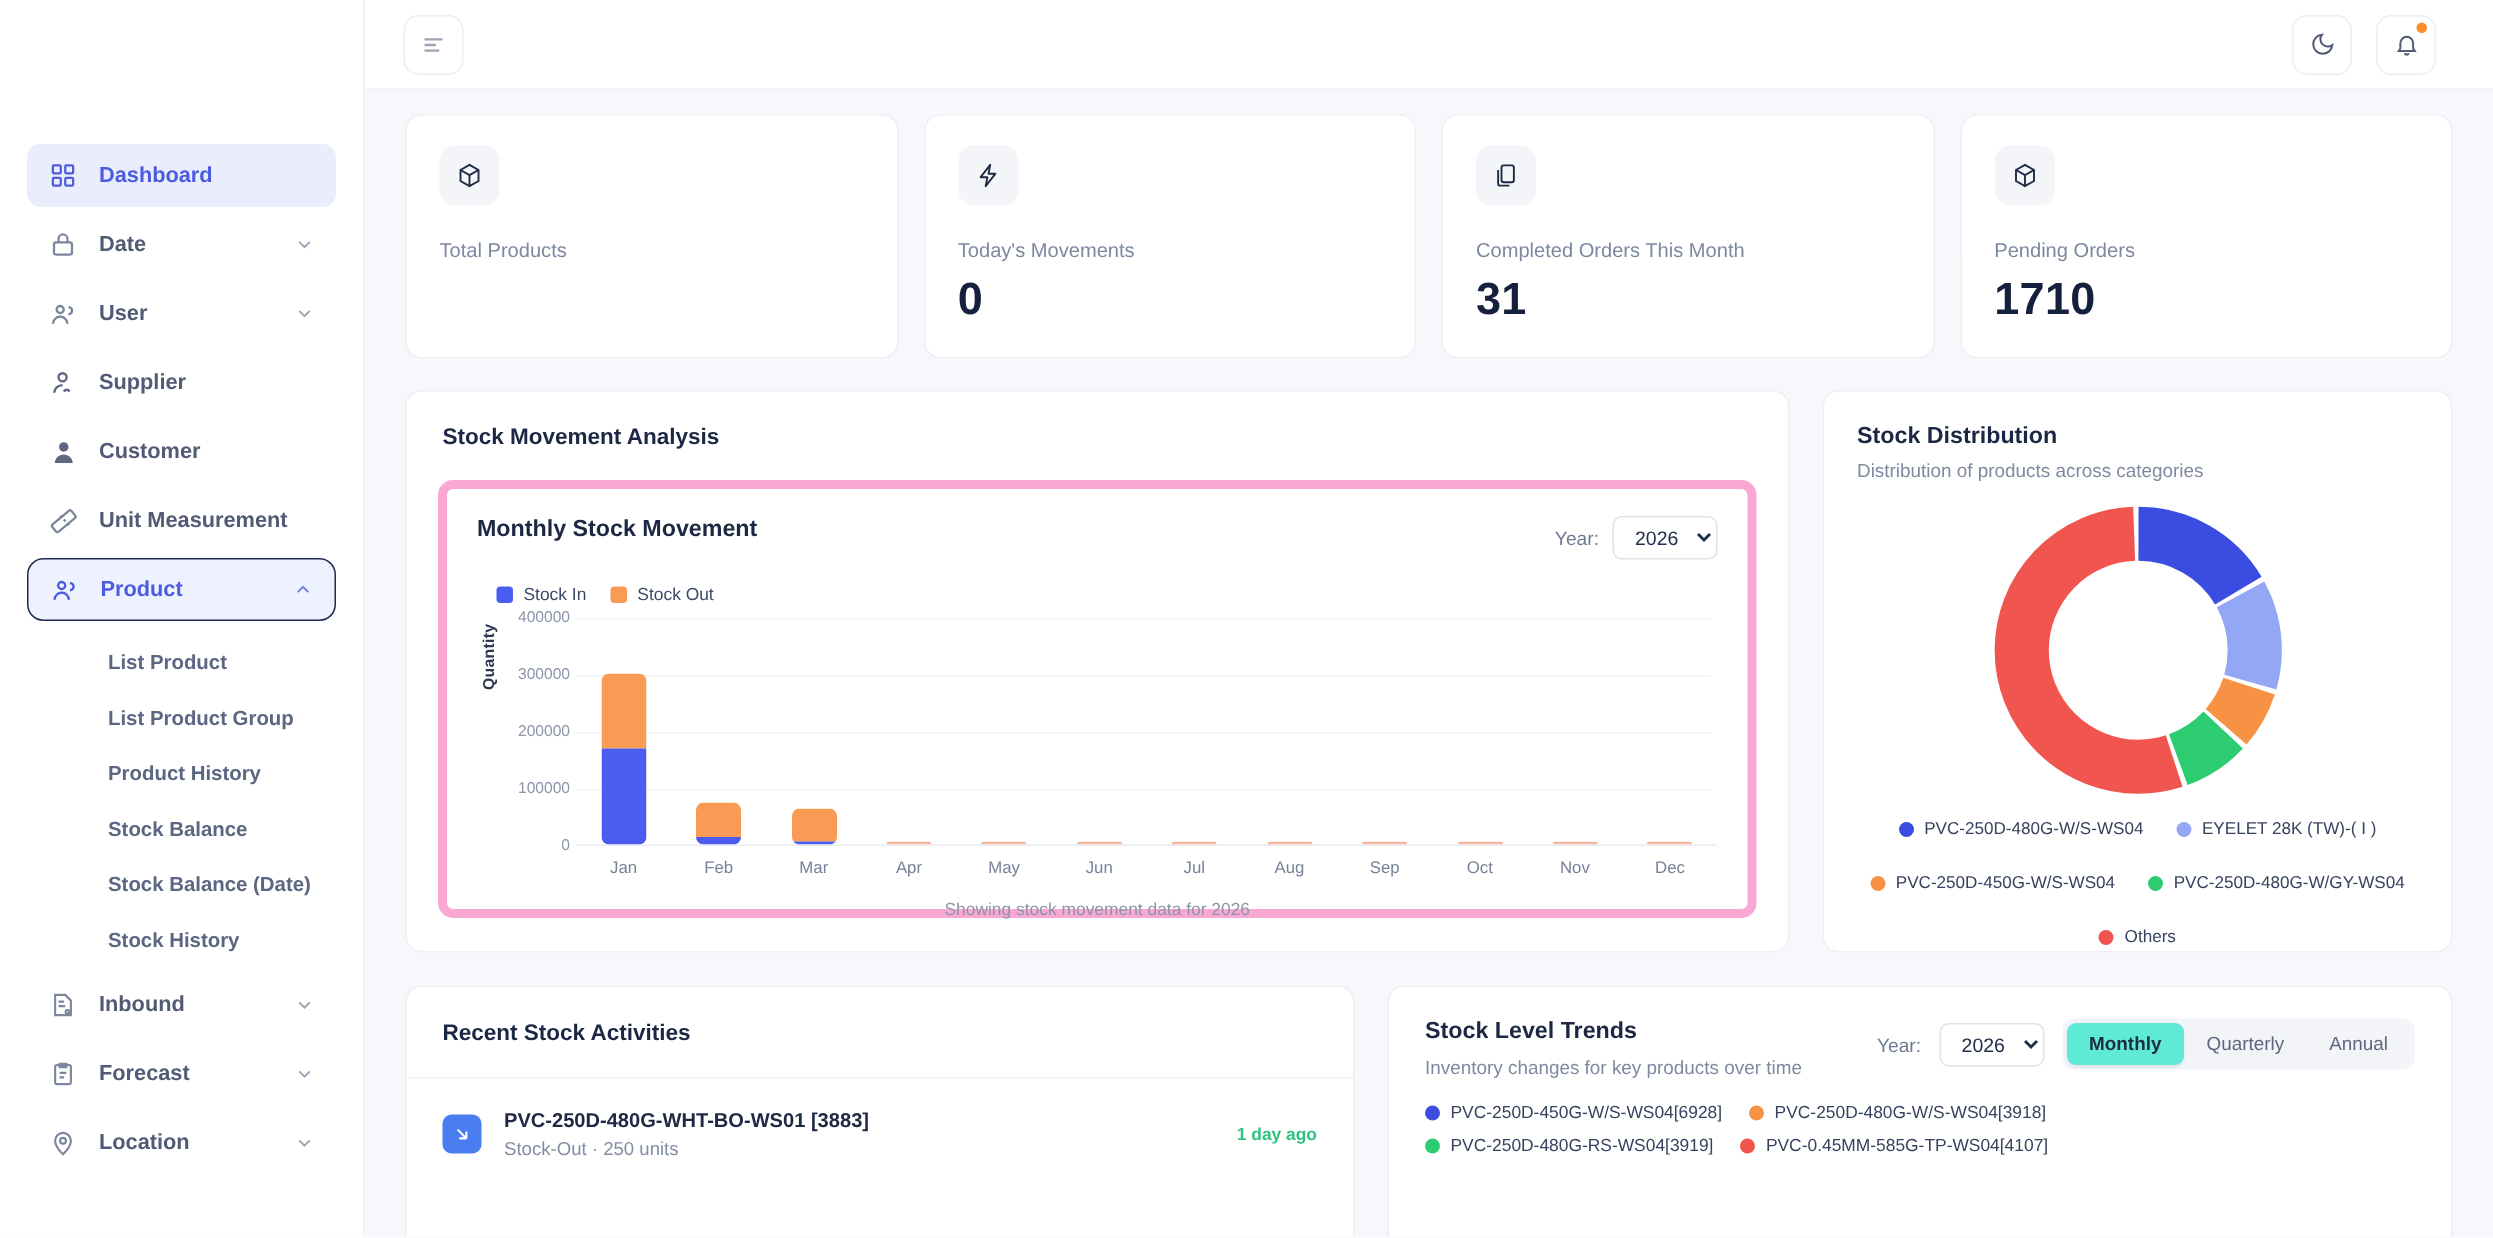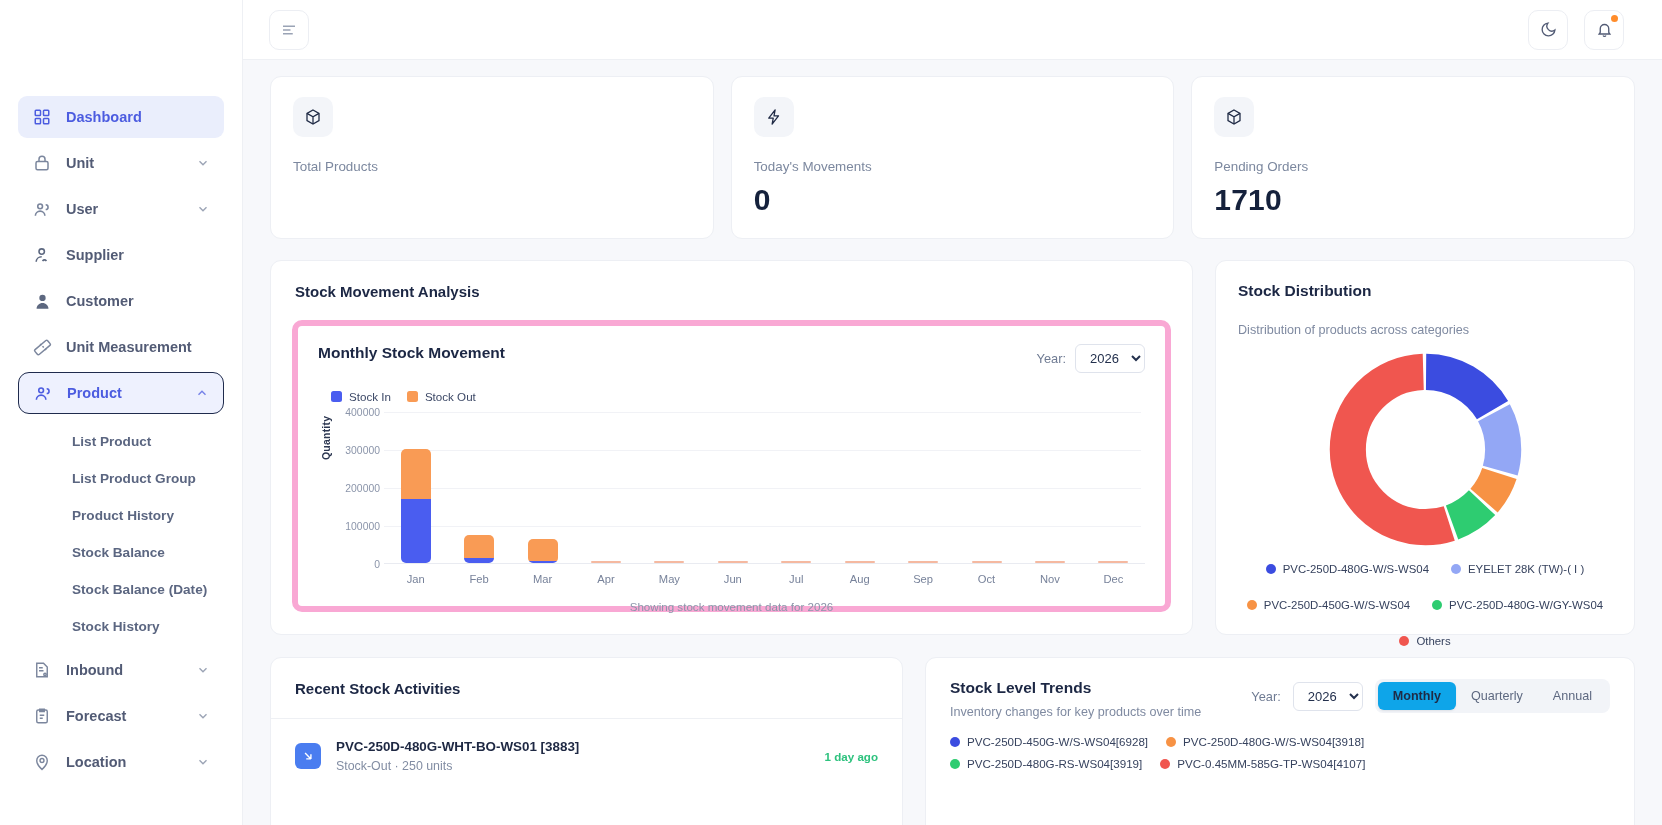--- a/index.html
+++ b/index.html
@@ -123,21 +123,21 @@
   .x-labels { display: flex; padding-left: 66px; margin-top: 9px; }
   .x-lab { flex: 1; text-align: center; font-size: 11.2px; color: #77829a; }
   .chart-foot {
     text-align: center; font-size: 11.6px; color: #8b95aa;
     margin-top: 15px;
   }
 
   
   .panel-dist { width: 420px; min-width: 420px; height: 375px; padding: 21px 22px; }
   .dist-title { font-size: 15.5px; font-weight: 700; color: #1c2744; }
-  .dist-sub { font-size: 12.6px; color: #7f8aa1; margin-top: 23px; }
+  .dist-sub { font-size: 12.6px; color: #7f8aa1; margin-top: 7px; }
   .donut-wrap { display: flex; justify-content: center; margin-top: 10px; }
   .donut-legend { margin-top: 11px; display: flex; flex-direction: column; align-items: center; gap: 24px; }
   .dl-row { display: flex; gap: 22px; justify-content: center; }
   .dl-item { display: flex; align-items: center; gap: 7px; font-size: 11.4px; color: #36425e; white-space: nowrap; }
   .dl-dot { width: 10px; height: 10px; border-radius: 50%; flex: 0 0 10px; }
 
   
   .bottom-row { display: flex; gap: 22px; margin-top: 22px; }
   .panel-recent { width: 633px; min-width: 633px; height: 180px; }
   .recent-head { font-size: 15px; font-weight: 700; color: #1c2744; padding: 22px 24px 21px 24px; border-bottom: 1px solid #eef0f4; }
@@ -156,21 +156,21 @@
   .trends-title { font-size: 15.5px; font-weight: 700; color: #1c2744; }
   .trends-sub { font-size: 12.6px; color: #7f8aa1; margin-top: 8px; }
   .trends-ctrl { display: flex; align-items: center; gap: 12px; }
   .seg {
     display: flex; background: #f2f4f8; border-radius: 8px; padding: 3px;
   }
   .seg-btn {
     font-size: 12.6px; color: #5d6880; font-weight: 500;
     padding: 7px 15px; border-radius: 6px; cursor: pointer; white-space: nowrap;
   }
-  .seg-btn.on { background: #0ea5e9; color: #1f2a45; font-weight: 600; box-shadow: 0 1px 2px rgba(20,30,60,.09); }
+  .seg-btn.on { background: #5eead4; color: #1f2a45; font-weight: 600; box-shadow: 0 1px 2px rgba(20,30,60,.09); }
   .trend-legend { margin-top: 16px; display: flex; flex-direction: column; gap: 9px; }
   .tl-row { display: flex; gap: 18px; }
   .tl-item { display: flex; align-items: center; gap: 7px; font-size: 11.6px; color: #36425e; white-space: nowrap; }
   .tl-dot { width: 10px; height: 10px; border-radius: 50%; flex: 0 0 10px; }
 </style>
 </head>
 <body>
 
 <div class="app">
 
@@ -188,21 +188,21 @@
       <span class="lbl">Dashboard</span>
     </div>
 
     <div class="nav-item">
       <span class="ico">
         <svg width="18" height="18" viewBox="0 0 24 24" fill="none" stroke="#7b869d" stroke-width="2">
           <rect x="4" y="10" width="16" height="11" rx="2"></rect>
             <path d="M8 10V7a4 4 0 0 1 8 0v3"></path>
         </svg>
       </span>
-      <span class="lbl">Unit</span>
+      <span class="lbl">Date</span>
       <span class="chev">
         <svg width="14" height="14" viewBox="0 0 24 24" fill="none" stroke="#7b869d" stroke-width="2.4">
             <polyline points="6 9 12 15 18 9"></polyline>
           </svg>
       </span>
     </div>
 
     <div class="nav-item">
       <span class="ico">
         <svg width="19" height="19" viewBox="0 0 24 24" fill="none" stroke="#7b869d" stroke-width="2">
@@ -362,20 +362,30 @@
         <div class="kpi-card">
           <div class="kpi-ico">
             <svg width="18" height="18" viewBox="0 0 24 24" fill="none" stroke="#1f2a45" stroke-width="1.7" stroke-linejoin="round">
               <path d="M13.5 2.5L5 13.5h6l-1.5 8 8.5-11h-6z"></path>
             </svg>
           </div>
           <div class="kpi-label">Today's Movements</div>
           <div class="kpi-value">0</div>
         </div>
 
+        <div class="kpi-card">
+          <div class="kpi-ico">
+            <svg width="18" height="18" viewBox="0 0 24 24" fill="none" stroke="#1f2a45" stroke-width="1.7">
+              <rect x="8" y="3" width="11" height="15" rx="2"></rect>
+                <path d="M15 21H7a2 2 0 0 1-2-2V7"></path>
+            </svg>
+          </div>
+          <div class="kpi-label">Completed Orders This Month</div>
+          <div class="kpi-value">31</div>
+        </div>
 
         <div class="kpi-card">
           <div class="kpi-ico">
             <svg width="18" height="18" viewBox="0 0 24 24" fill="none" stroke="#1f2a45" stroke-width="1.7">
               <path d="M12 2.6l8 4.5v9.8l-8 4.5-8-4.5V7.1z"></path>
                 <path d="M4 7.1l8 4.5 8-4.5M12 11.6V21"></path>
             </svg>
           </div>
           <div class="kpi-label">Pending Orders</div>
           <div class="kpi-value">1710</div>

